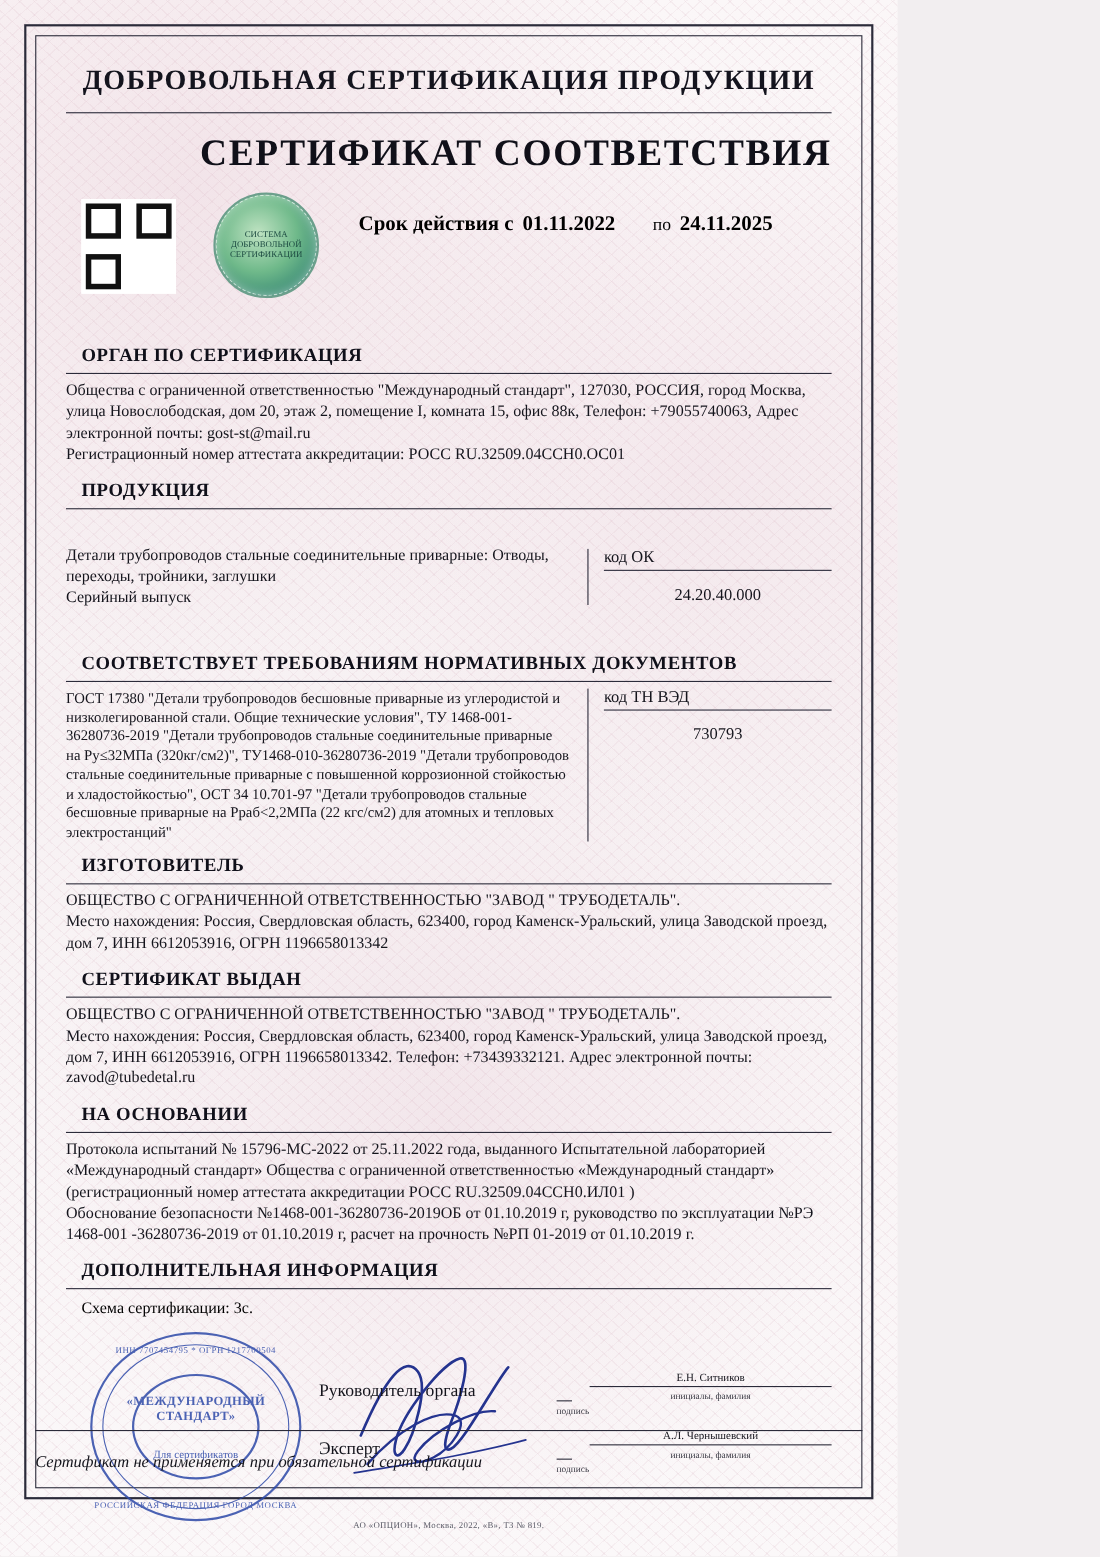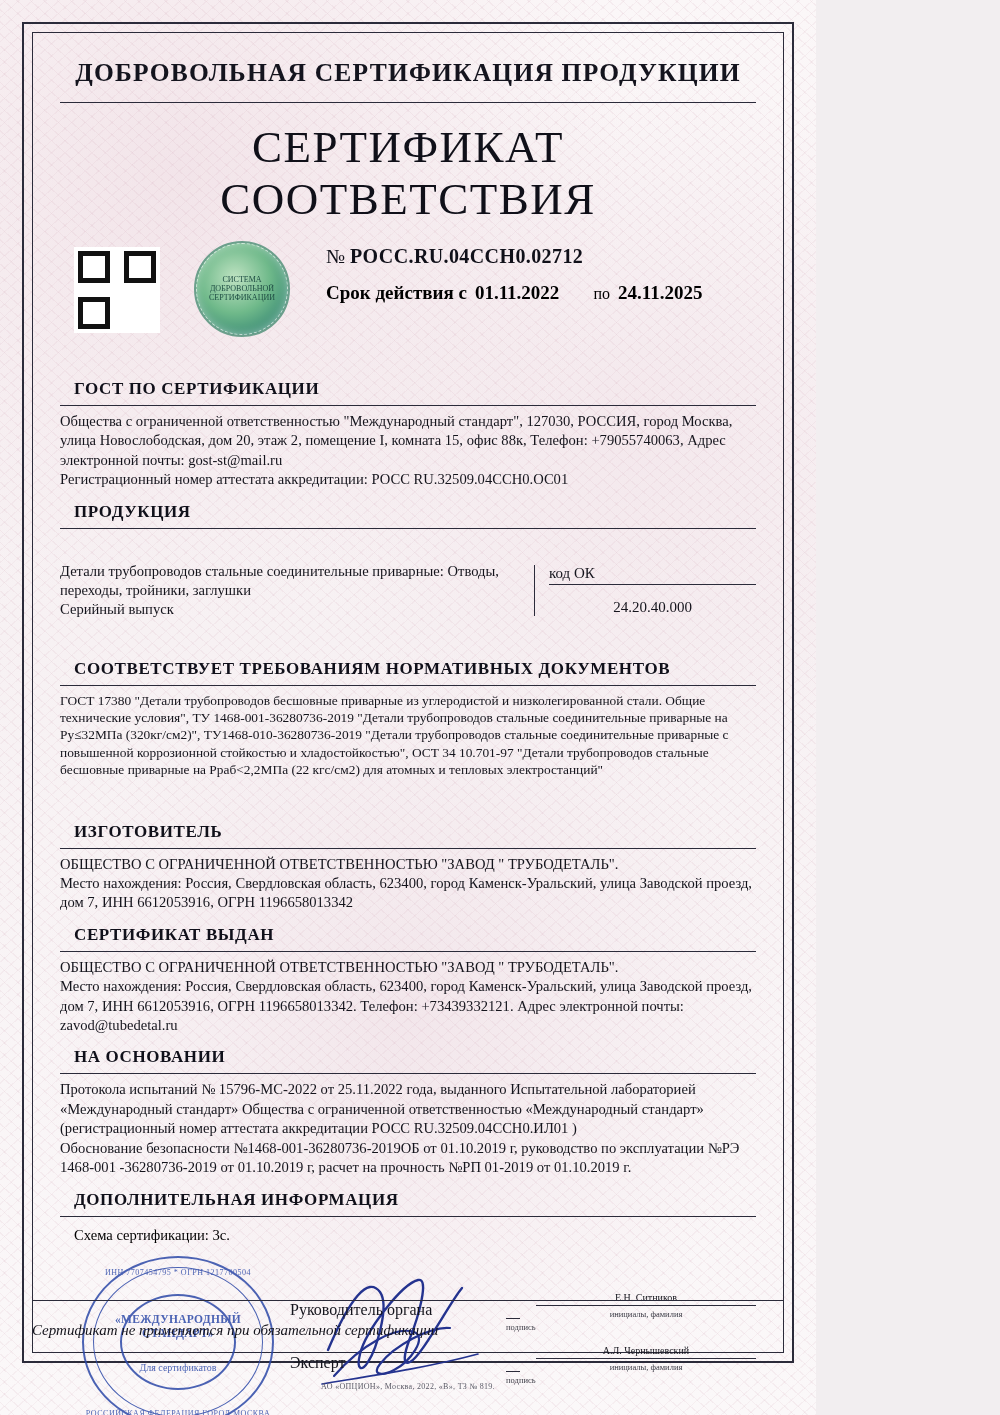--- a/index.html
+++ b/index.html
@@ -52,23 +52,23 @@
     letter-spacing: 1.2px;
     font-weight: bold;
     color: #14141e;
     margin-top: 26px;
   }
   .rule {
     border-bottom: 1.6px solid #2b2b3a;
     margin: 14px 0 0 0;
   }
   .title-main {
-    text-align: center;
-    font-size: 45px;
-    font-weight: normal;
+    text-align: right;
+    font-size: 34px;
+    font-weight: bold;
     letter-spacing: 1.5px;
     color: #101019;
     margin-top: 18px;
   }
   .header-row {
     display: flex;
     align-items: flex-start;
     margin-top: 14px;
     height: 128px;
   }
@@ -367,35 +367,31 @@
 
     <div class="header-row">
       <div class="qr">
         <div class="qr-bl"></div>
       </div>
       <div class="emblem">
         <div class="ring-text"></div>
         <div class="glyph">СИСТЕМА ДОБРОВОЛЬНОЙ СЕРТИФИКАЦИИ</div>
       </div>
       <div class="header-text">
-        <div class="num-line">
-          <span class="label">№</span>
-          <span class="value">РОСС.RU.04ССН0.02712</span>
-        </div>
         <div class="valid-line">
           <span class="lab">Срок действия  с</span>
           <span class="date">01.11.2022</span>
           <span class="po">по</span>
           <span class="date">24.11.2025</span>
         </div>
       </div>
     </div>
 
     <div class="block">
-      <div class="section-title">ГОСТ ПО СЕРТИФИКАЦИИ</div>
+      <div class="section-title">ОРГАН ПО СЕРТИФИКАЦИЯ</div>
       <div class="section-hr"></div>
       <div class="body-text">Общества с ограниченной ответственностью "Международный стандарт", 127030, РОССИЯ, город Москва, улица Новослободская, дом 20, этаж 2, помещение I, комната 15, офис 88к, Телефон: +79055740063, Адрес электронной почты: gost-st@mail.ru</div>
       <div class="body-text">Регистрационный номер аттестата аккредитации: РОСС RU.32509.04ССН0.ОС01</div>
     </div>
 
     <div class="block">
       <div class="section-title">ПРОДУКЦИЯ</div>
       <div class="section-hr"></div>
       <div class="two-col okp-box">
         <div class="col-left">
@@ -408,20 +404,24 @@
         </div>
       </div>
     </div>
 
     <div class="block">
       <div class="section-title">СООТВЕТСТВУЕТ ТРЕБОВАНИЯМ НОРМАТИВНЫХ ДОКУМЕНТОВ</div>
       <div class="section-hr"></div>
       <div class="two-col tnved-box">
         <div class="col-left">
           <div class="small-text">ГОСТ 17380 "Детали трубопроводов бесшовные приварные из углеродистой и низколегированной стали. Общие технические условия", ТУ 1468-001-36280736-2019 "Детали трубопроводов стальные соединительные приварные на Ру≤32МПа (320кг/см2)", ТУ1468-010-36280736-2019 "Детали трубопроводов стальные соединительные приварные с повышенной коррозионной стойкостью и хладостойкостью",   ОСТ 34 10.701-97 "Детали трубопроводов стальные бесшовные приварные на Рраб&lt;2,2МПа (22 кгс/см2) для атомных и тепловых электростанций"</div>
+        </div>
+        <div class="col-right">
+          <div class="code-label">код ТН ВЭД</div>
+          <div class="code-value">730793</div>
         </div>
       </div>
     </div>
 
     <div class="block">
       <div class="section-title">ИЗГОТОВИТЕЛЬ</div>
       <div class="section-hr"></div>
       <div class="body-text">ОБЩЕСТВО С ОГРАНИЧЕННОЙ ОТВЕТСТВЕННОСТЬЮ "ЗАВОД " ТРУБОДЕТАЛЬ".</div>
       <div class="body-text">Место нахождения: Россия, Свердловская область, 623400, город Каменск-Уральский, улица Заводской проезд, дом 7, ИНН 6612053916, ОГРН 1196658013342</div>
     </div>

